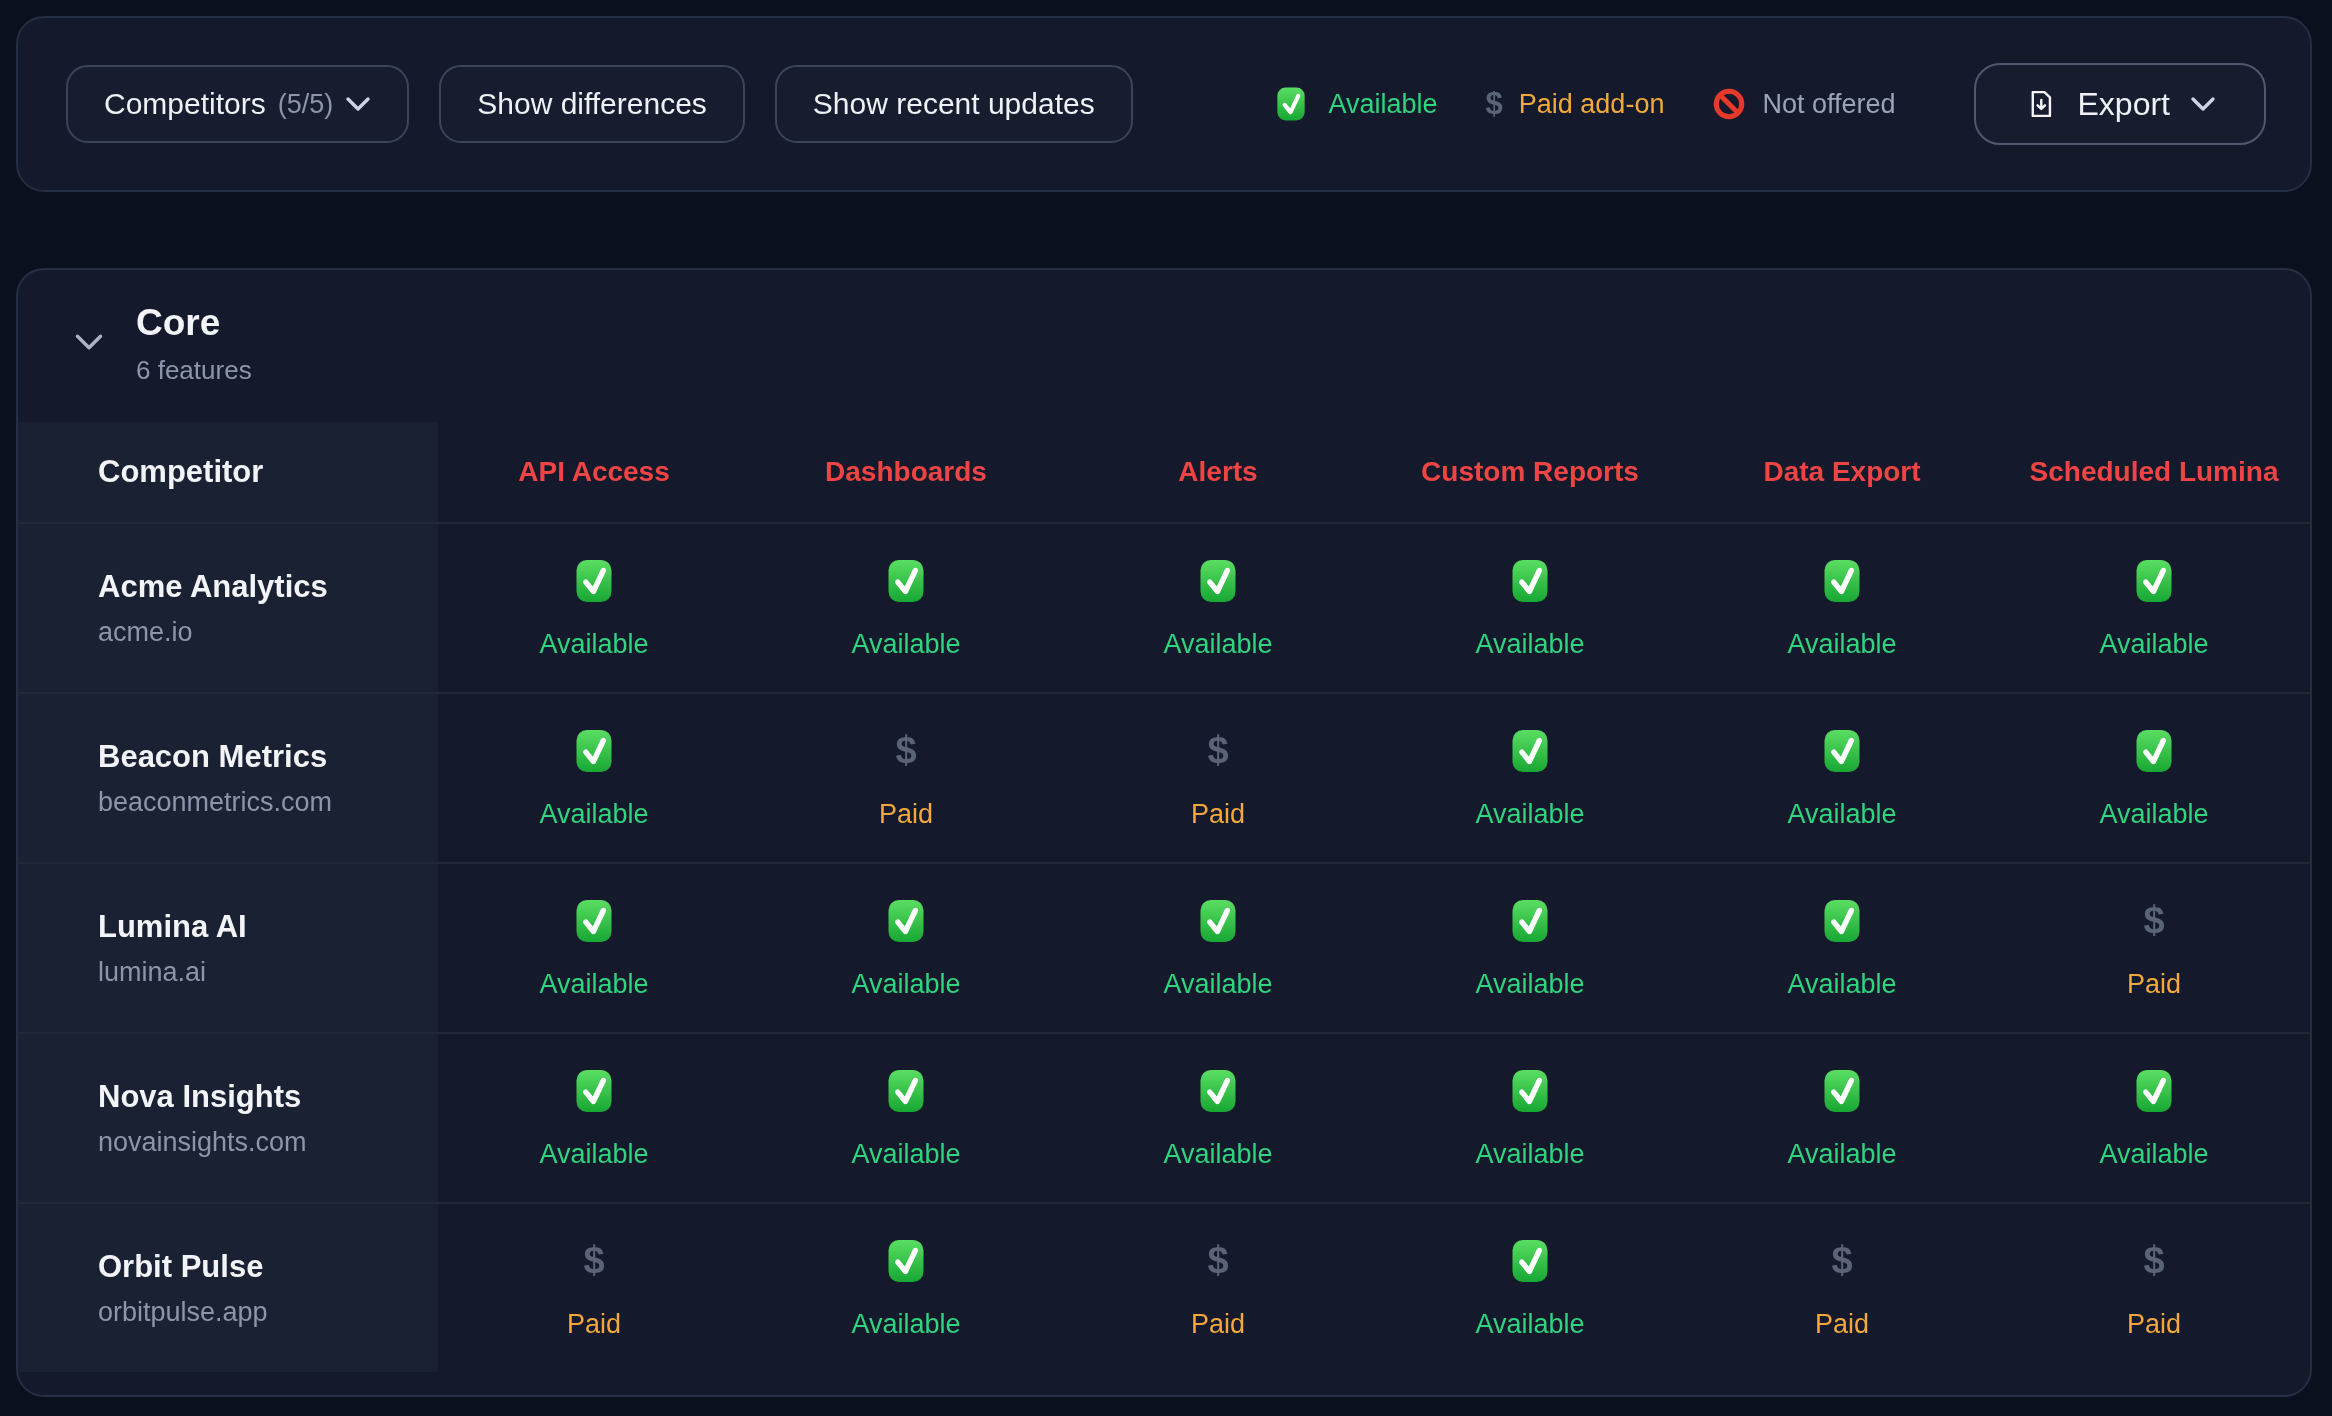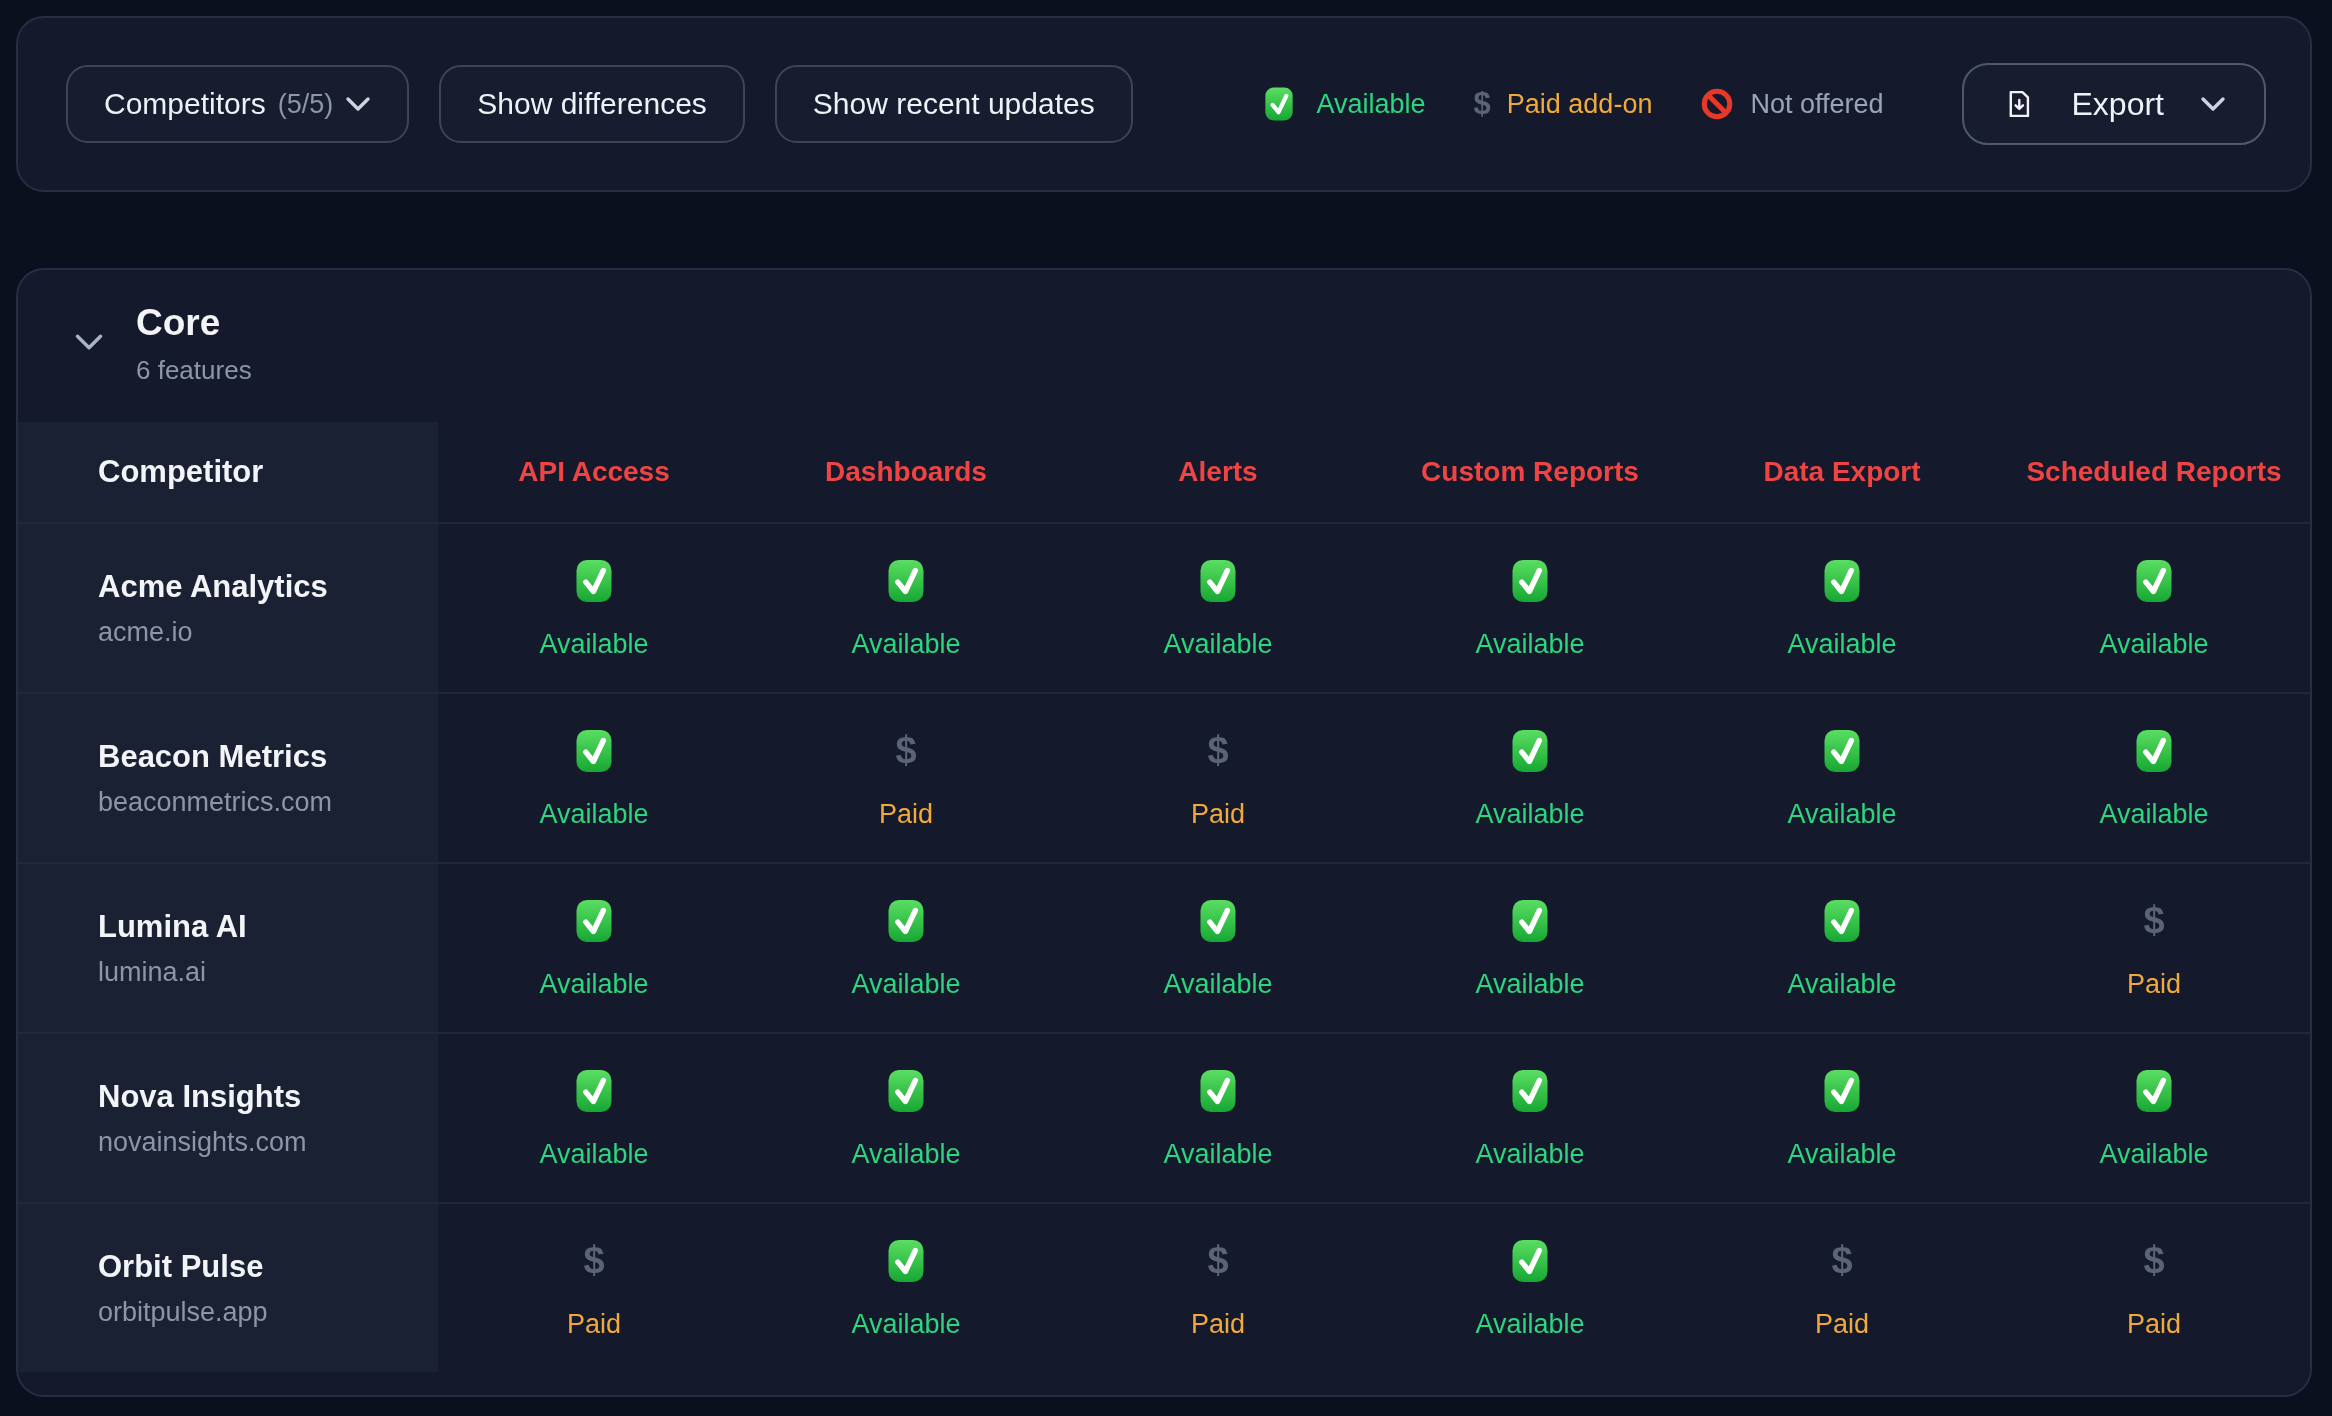--- a/index.html
+++ b/index.html
@@ -21,21 +21,21 @@
     border:2px solid #3b4459;border-radius:22px;background:rgba(255,255,255,0.015);
     padding:0 36px;color:#eef1f6;font-size:30px;cursor:pointer;white-space:nowrap;
   }
   .btn .count{color:#8c95a9;font-size:27px;}
   .chev{width:26px;height:16px;flex:0 0 auto;}
   .legend{margin-left:auto;display:flex;align-items:center;gap:48px;margin-right:48px;}
   .legend-item{display:flex;align-items:center;gap:16px;font-size:27px;}
   .dollar{font-weight:bold;color:#5b6377;}
   .legend .dollar{font-size:31px;}
   .export-btn{height:82px;border-radius:26px;border:2px solid #4f586e;
-    font-size:32px;gap:36px;padding:0 38px;}
+    font-size:32px;gap:20px;padding:0 48px;}
   
   .matrix{top:268px;height:1129px;overflow:hidden;padding:0;}
   .section-head{height:152px;position:relative;}
   .section-chevron{position:absolute;left:56px;top:62px;width:30px;height:20px;cursor:pointer;}
   .section-titles{position:absolute;left:118px;top:32px;}
   .section-title{font-size:37px;font-weight:bold;color:#f2f4f8;line-height:1.15;}
   .section-sub{font-size:26px;color:#8c95a9;margin-top:10px;}
   .hrow{display:flex;height:100px;}
   .firstcol{width:420px;flex:0 0 420px;box-sizing:border-box;background:#1a2132;
     padding-left:80px;display:flex;flex-direction:column;justify-content:center;}
@@ -137,21 +137,21 @@
   </div>
 
   <div class="hrow">
     <div class="firstcol">Competitor</div>
 
   <div class="hcell">API Access</div>
       <div class="hcell">Dashboards</div>
       <div class="hcell">Alerts</div>
       <div class="hcell">Custom Reports</div>
       <div class="hcell">Data Export</div>
-      <div class="hcell">Scheduled Reports</div>
+      <div class="hcell">Scheduled Lumina</div>
     </div>
 
   <div id="rows-container">
 
   <div class="drow">
         <div class="firstcol">
           <div class="comp-name">Acme Analytics</div>
           <div class="comp-domain">acme.io</div>
         </div>
         <div class="dcell">

